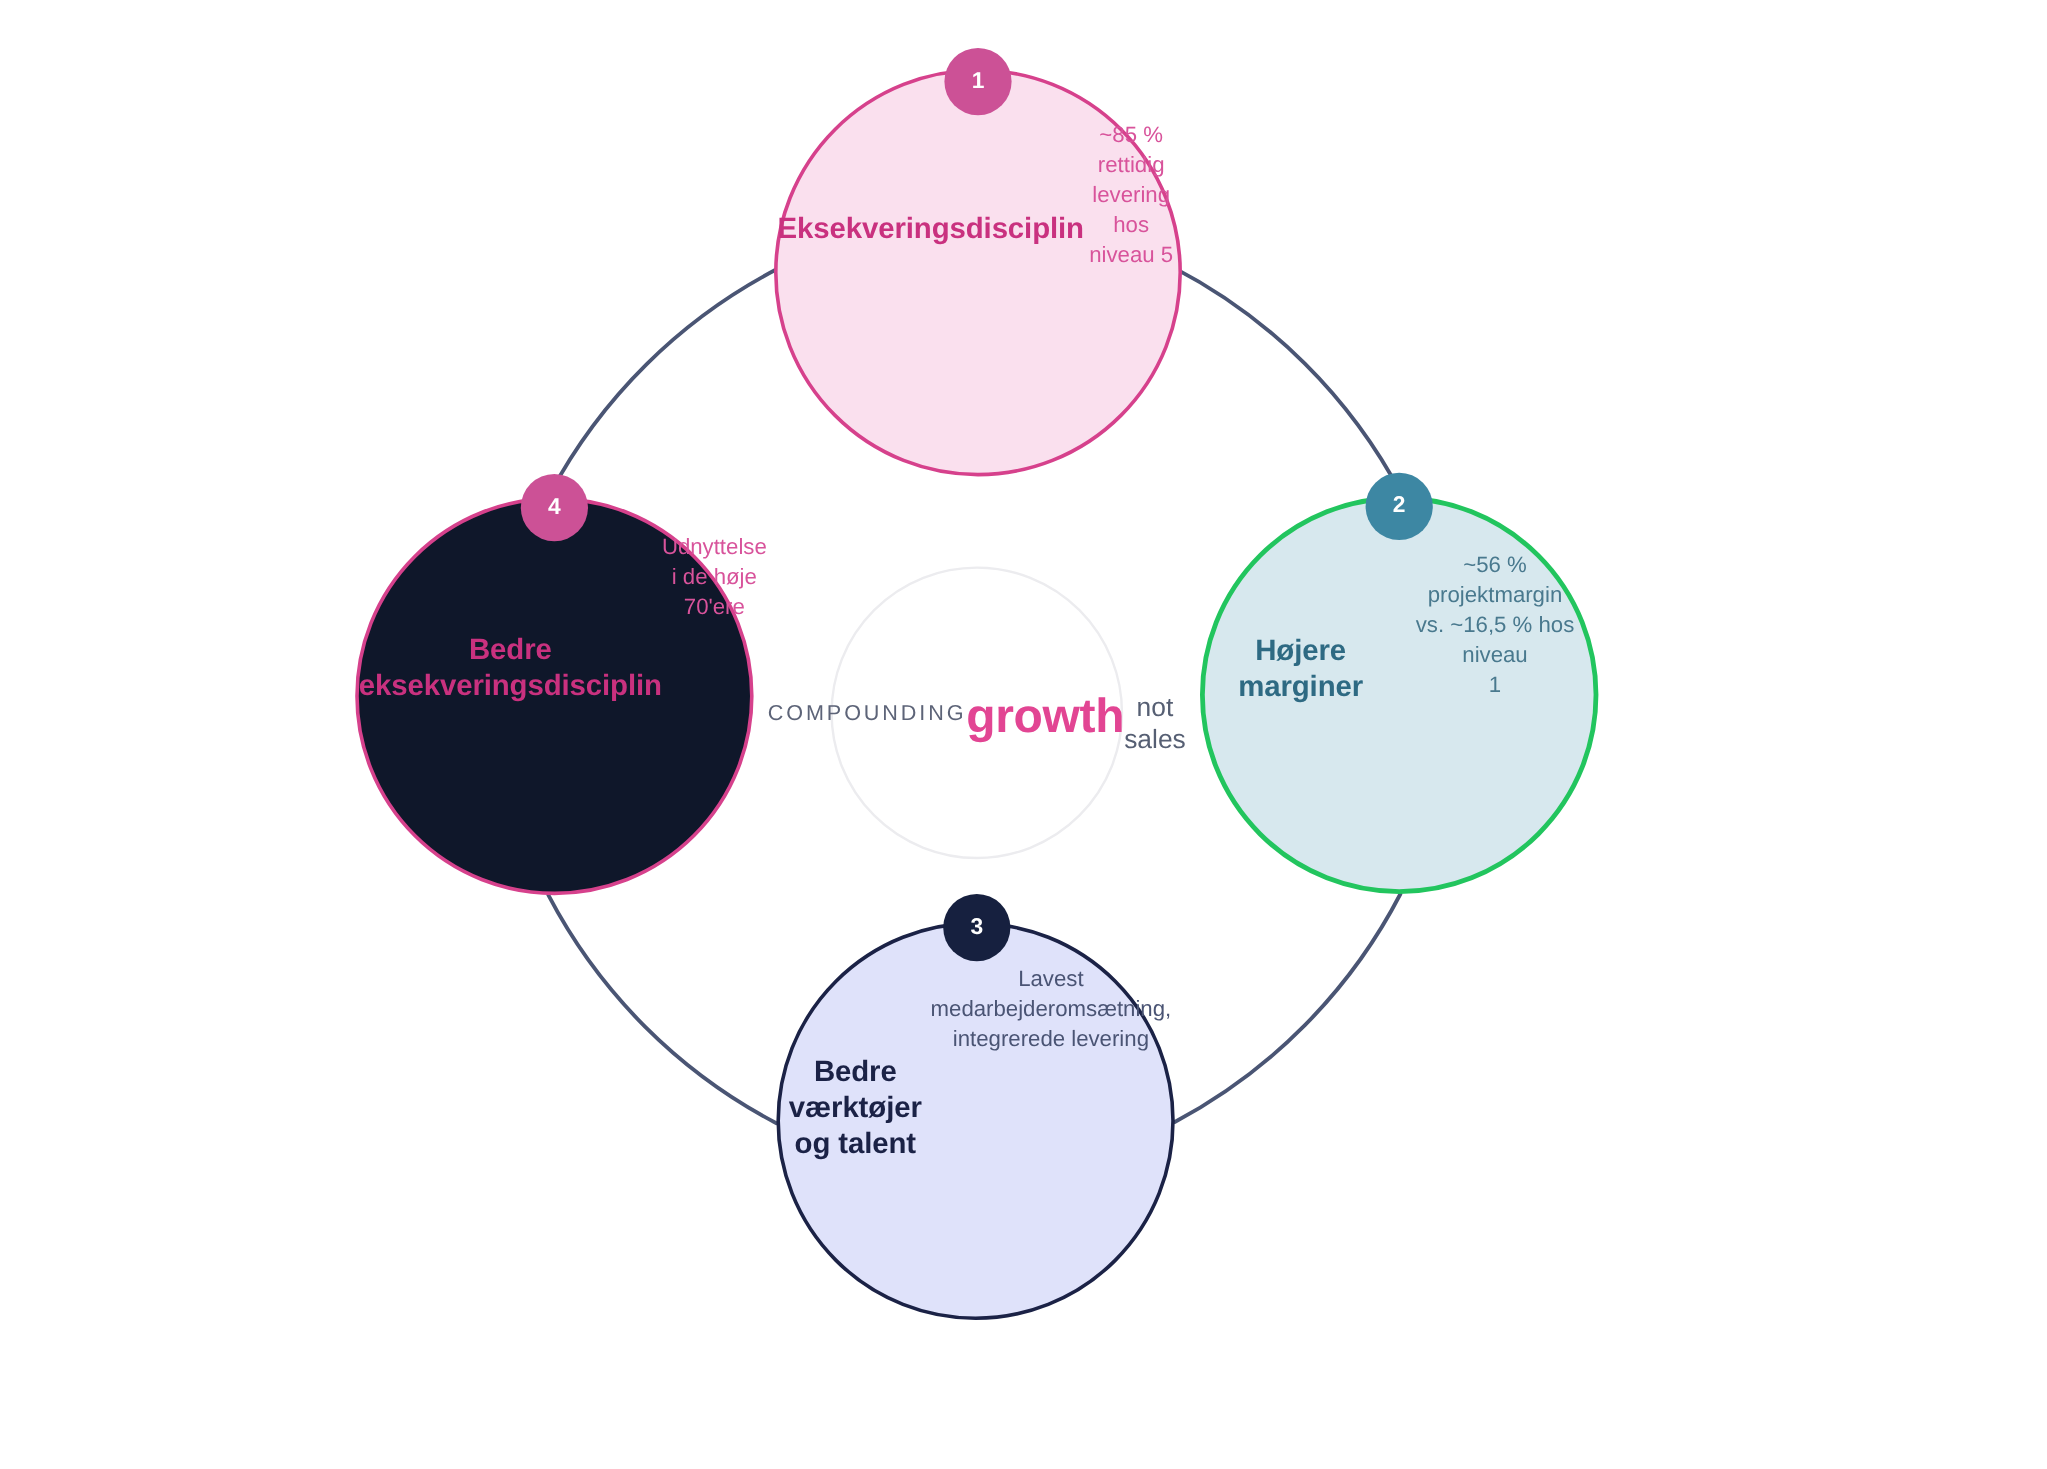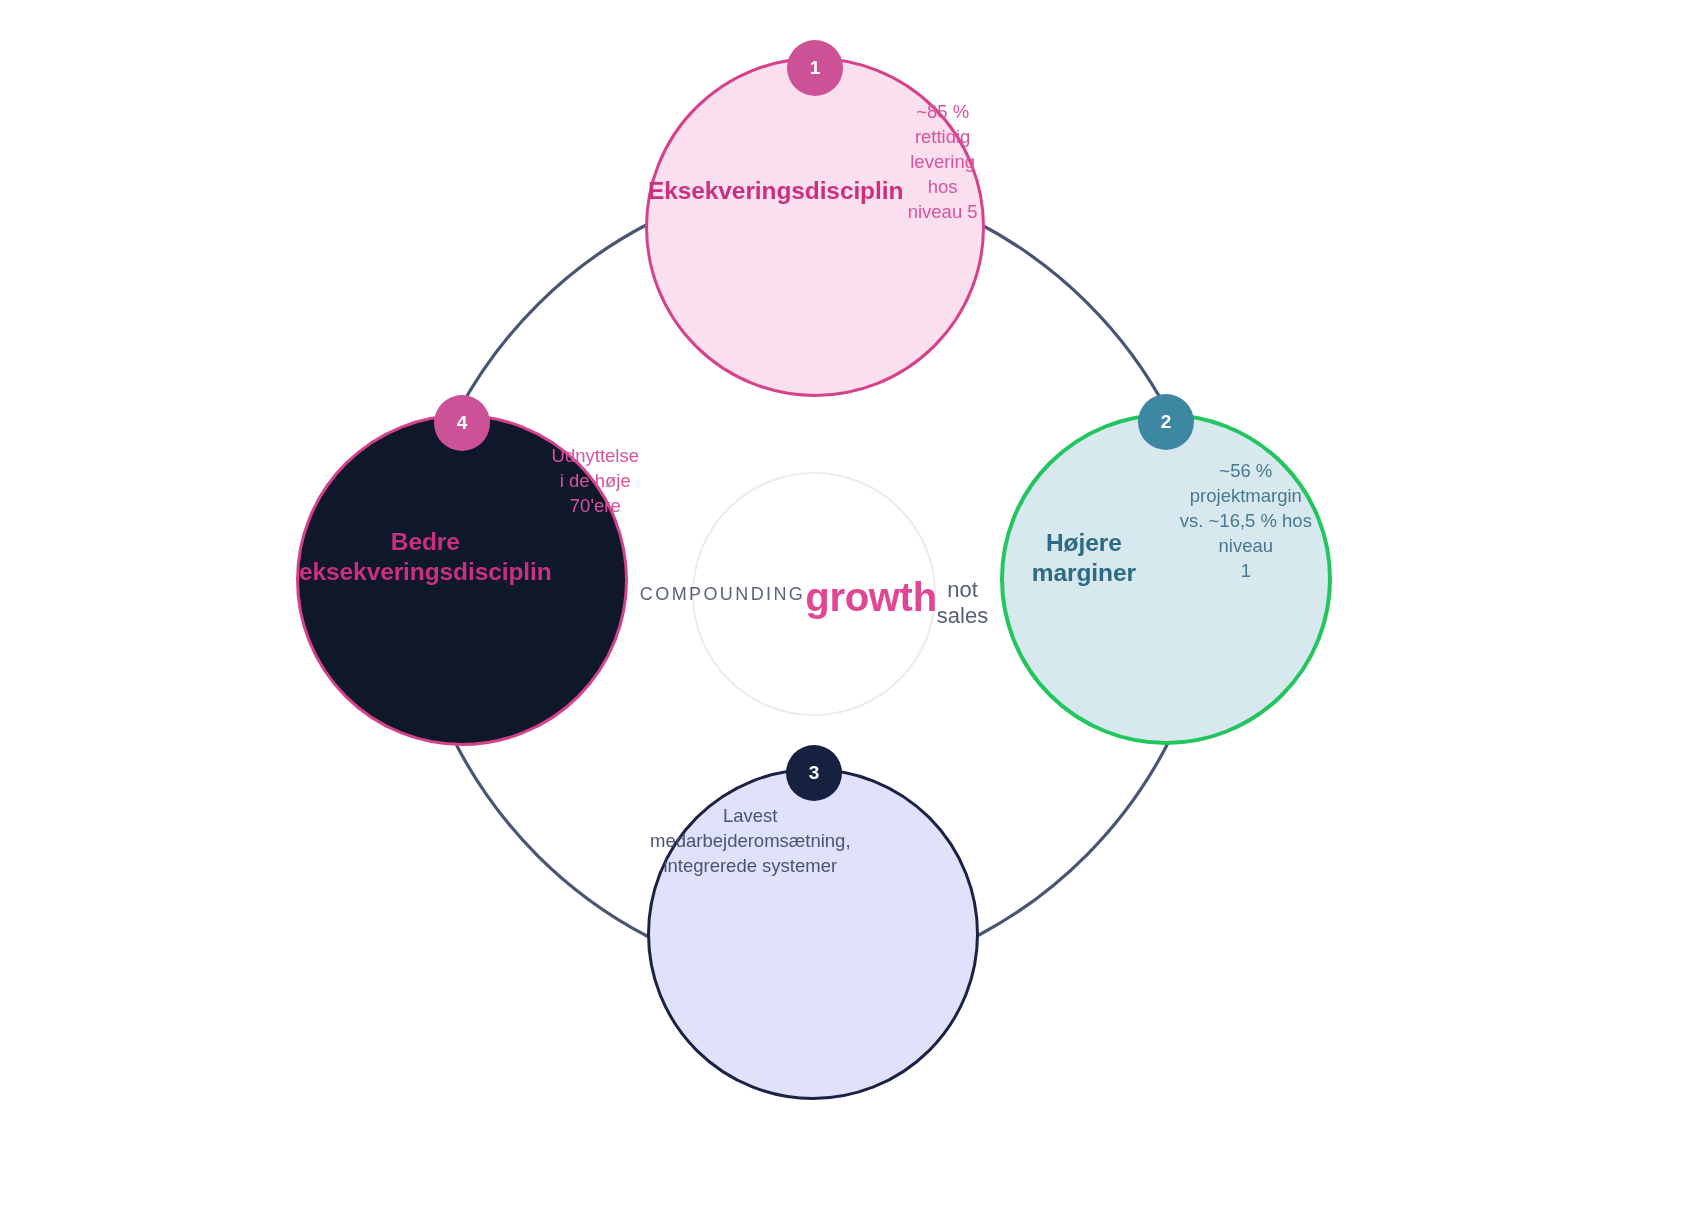--- a/index.html
+++ b/index.html
@@ -220,24 +220,28 @@
       <div>~56 % projektmargin</div>
       <div>vs. ~16,5 % hos niveau</div>
       <div>1</div>
     </div>
   </div>
   <div class="badge" id="badge-2">
     <span>2</span>
   </div>
 
   <div class="node" id="node-3">
+    <div class="node-title">
+      <div>Bedre værktøjer</div>
+      <div>og talent</div>
+    </div>
     <div class="node-sub">
       <div>Lavest</div>
       <div>medarbejderomsætning,</div>
-      <div>integrerede systemer</div>
+      <div>integrerede levering</div>
     </div>
   </div>
   <div class="badge" id="badge-3">
     <span>3</span>
   </div>
 
   <div class="node" id="node-4">
     <div class="node-title">
       <div>Bedre</div>
       <div>eksekveringsdisciplin</div>

